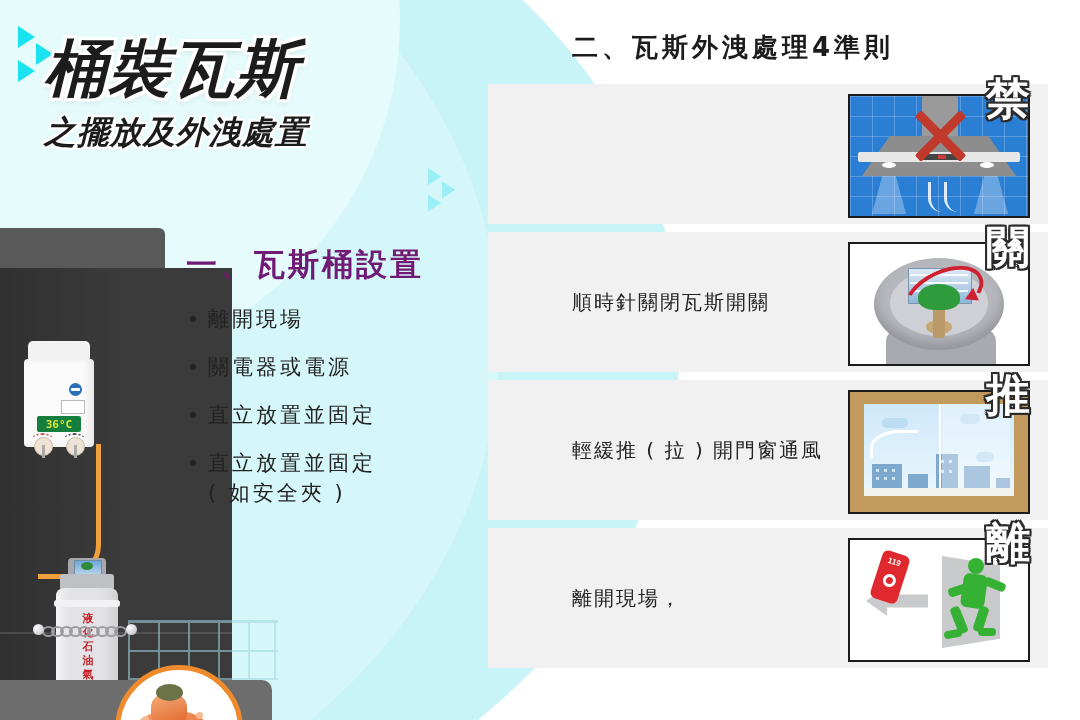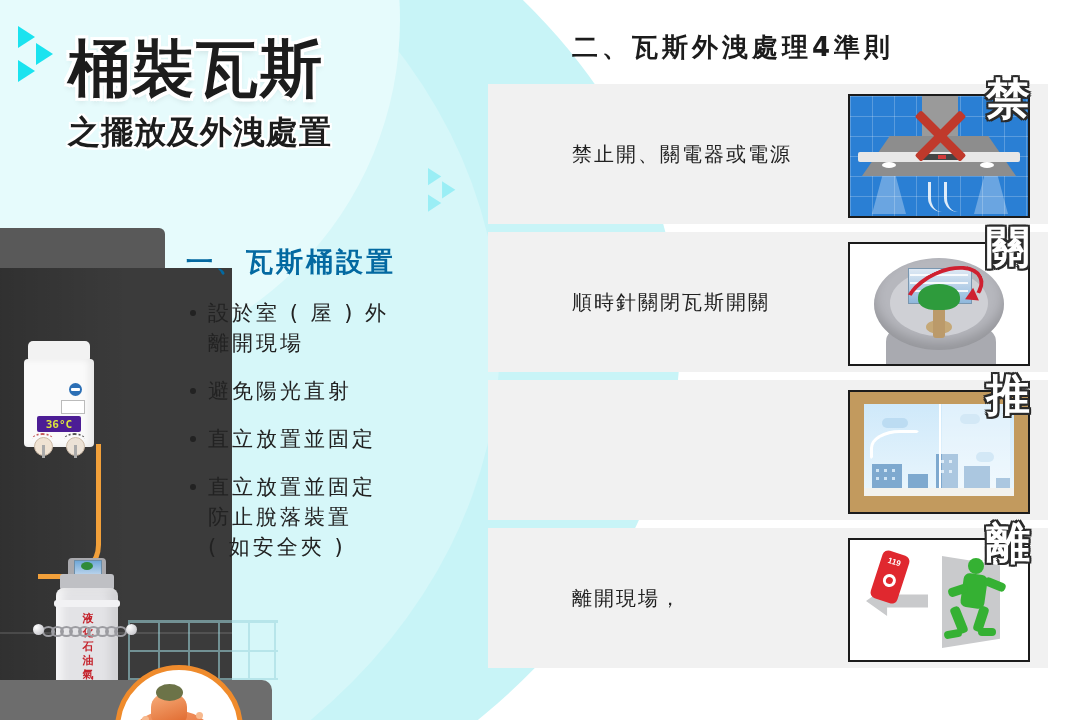--- a/index.html
+++ b/index.html
@@ -54,21 +54,21 @@
   #tri-a{left:18px;top:26px;}
   #tri-a .t1{left:0px;  top:0px;  border-color:transparent transparent transparent #1ae3ef;}
   #tri-a .t2{left:18px; top:17px; border-color:transparent transparent transparent #1ae3ef;}
   #tri-a .t3{left:0px;  top:34px; border-color:transparent transparent transparent #1ae3ef;}
   #tri-b{left:428px;top:168px;transform:scale(.78);}
   #tri-b .t1{left:0px;  top:0px;  border-color:transparent transparent transparent #9aeef5;}
   #tri-b .t2{left:18px; top:17px; border-color:transparent transparent transparent #9aeef5;}
   #tri-b .t3{left:0px;  top:34px; border-color:transparent transparent transparent #9aeef5;}
 
   
-  #title-block{position:absolute;left:68px;top:36px;width:420px;}
+  #title-block{position:absolute;left:44px;top:36px;width:420px;font-style:italic;}
   .title-main{
     font-family:"DejaVu Sans","Liberation Sans",sans-serif;
     font-size:62px;font-weight:bold;color:#1c1c1c;
     letter-spacing:2px;line-height:1.05;
     text-shadow:
       -3px -3px 0 #fff, 3px -3px 0 #fff, -3px 3px 0 #fff, 3px 3px 0 #fff,
       0 -3px 0 #fff, 0 3px 0 #fff, -3px 0 0 #fff, 3px 0 0 #fff,
       0 4px 6px rgba(0,0,0,.12);
     white-space:nowrap;
   }
@@ -95,21 +95,21 @@
   .railing{position:absolute;left:128px;top:388px;width:150px;height:88px;opacity:.55;}
   .railing .rl{position:absolute;background:#9fd8de;}
   
   .heater{position:absolute;left:24px;top:113px;width:70px;height:113px;}
   .heater-top{position:absolute;left:4px;top:0;width:62px;height:22px;background:#f2f2f2;border-radius:5px;}
   .heater-body{position:absolute;left:0;top:18px;width:70px;height:88px;background:#fafafa;border-radius:4px;
      box-shadow:inset -5px 0 7px rgba(0,0,0,.07);}
   .heater-logo{position:absolute;right:12px;top:24px;width:13px;height:13px;border-radius:50%;background:#2b6fb5;}
   .heater-logo:after{content:"";position:absolute;left:2px;top:5px;width:9px;height:3px;background:#fff;border-radius:1px;}
   .heater-label{position:absolute;right:9px;top:41px;width:22px;height:12px;background:#fff;border:1px solid #bbb;}
-  .lcd{position:absolute;left:13px;top:57px;width:44px;height:16px;background:#4c1d95;border-radius:2px;
+  .lcd{position:absolute;left:13px;top:57px;width:44px;height:16px;background:#15803d;border-radius:2px;
     display:flex;align-items:center;justify-content:center;}
   .lcd span{font-family:"DejaVu Sans Mono","Liberation Mono",monospace;font-size:11px;font-weight:bold;color:#dde53c;letter-spacing:0px;}
   .knob{position:absolute;top:78px;width:17px;height:17px;border-radius:50%;background:#f0e3d3;border:1px solid #cbb9a6;}
   .knob.left{left:10px;}
   .knob.right{left:42px;background:#ece2d6;}
   .knob-arc{position:absolute;top:74px;width:21px;height:10px;border-top:2px dotted #c45b5b;border-radius:50% 50% 0 0;}
   .knob-arc.left{left:8px;}
   .knob-arc.right{left:40px;border-top-color:#555;}
   .heater-pipe{position:absolute;top:104px;width:3px;height:13px;background:#aaa;}
   .heater-pipe.p1{left:18px;}
@@ -149,21 +149,21 @@
      background:linear-gradient(160deg,#f4a06c,#e4622c);}
   .reg-top{position:absolute;left:31px;top:22px;width:36px;height:30px;border-radius:50% 50% 6px 6px;
      background:linear-gradient(160deg,#f8b07e,#e06a2f);}
   .reg-cap{position:absolute;left:36px;top:14px;width:27px;height:17px;border-radius:50%;background:#6c7348;}
   .reg-bolt{position:absolute;width:7px;height:7px;border-radius:50%;background:#f7b98e;}
 
   
   #sec1{position:absolute;left:186px;top:244px;width:300px;}
   .sec-head{
     font-family:"DejaVu Sans","Liberation Sans",sans-serif;
-    font-size:27px;font-weight:bold;color:#0369a1;letter-spacing:3px;
+    font-size:31px;font-weight:bold;color:#701a75;letter-spacing:3px;
   }
   .bullets{margin:18px 0 0 0;padding:0;list-style:none;}
   .bullets li{
     position:relative;padding-left:22px;margin-bottom:18px;
     font-family:"DejaVu Sans","Liberation Sans",sans-serif;
     font-size:21px;color:#222;letter-spacing:3px;line-height:30px;
   }
   .bullets li:before{
     content:"";position:absolute;left:4px;top:12px;width:6px;height:6px;border-radius:50%;background:#222;
   }
@@ -373,43 +373,40 @@
 
     </div>
 
     <div class="floor"></div>
   </div>
 
   <div id="sec1">
     <div class="sec-head">一、瓦斯桶設置</div>
     <ul class="bullets">
       <li>
-        <span>設於室 ( 屋 ) 外</span>
         <span class="l2">離開現場</span>
       </li>
       <li>
-        <span>避免陽光直射</span>
+        <span>關電器或電源</span>
       </li>
       <li>
         <span>直立放置並固定</span>
       </li>
       <li>
         <span>直立放置並固定</span>
-        <span class="l2">防止脫落裝置</span>
         <span class="l2">( 如安全夾 )</span>
       </li>
     </ul>
   </div>
 
   <div id="sec2-title">二、瓦斯外洩處理4準則</div>
 
   <div id="rows">
 
     <div class="row">
-      <div class="row-text">禁止開、關電器或電源</div>
       <div class="thumb">
         <div class="t1-bg"></div>
         <div class="t1-tile"></div>
         <div class="t1-duct"></div>
         <div class="t1-beam" style="left:22px;"></div>
         <div class="t1-beam" style="left:124px;"></div>
         <div class="t1-hood"></div>
         <div class="t1-bar"></div>
         <div class="t1-panel"></div>
         <div class="t1-led"></div>
@@ -439,20 +436,21 @@
         <div class="t2-stem2"></div>
         <div class="t2-stem"></div>
         <div class="t2-green"></div>
         <div class="t2-arrow"></div>
         <div class="t2-arrowhead"></div>
       </div>
       <div class="badge">關</div>
     </div>
 
     <div class="row">
+      <div class="row-text">輕緩推 ( 拉 ) 開門窗通風</div>
       <div class="thumb">
         <div class="t3-frame"></div>
         <div class="t3-glass">
           <div class="t3-sky"></div>
           <div class="t3-cloud" style="left:18px;top:14px;"></div>
           <div class="t3-cloud" style="left:96px;top:10px;width:20px;"></div>
           <div class="t3-cloud" style="left:112px;top:48px;width:18px;"></div>
           <div class="t3-bldg" style="left:8px;width:30px;height:28px;">
             <i style="left:4px;top:5px;"></i>
               <i style="left:12px;top:5px;"></i>

